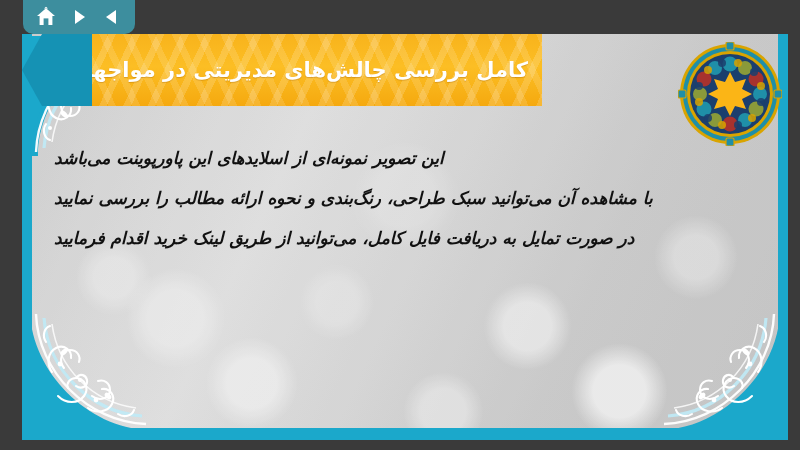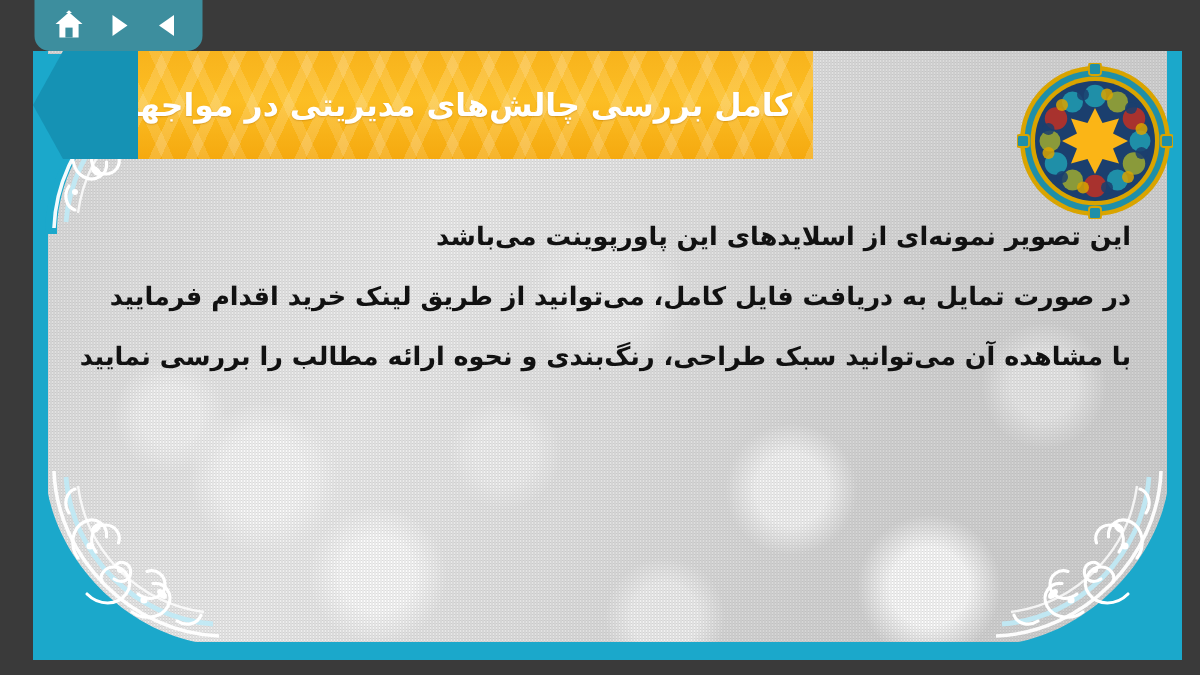--- a/index.html
+++ b/index.html
@@ -93,21 +93,21 @@
 
   
   #mandala{
     position:absolute;right:6px;top:8px;width:104px;height:104px;z-index:35;
   }
   #mandala svg{display:block;}
 
   
   #body-text{
     position:absolute;right:34px;top:104px;width:700px;z-index:12;
-    direction:rtl;text-align:right;
+    direction:rtl;text-align:left;font-style:italic;
   }
   .body-line{
     color:#111111;font-size:17px;line-height:40px;font-weight:bold;
     white-space:nowrap;direction:rtl;
   }
 </style>
 </head>
 <body>
 
 <div id="viewer">
@@ -290,18 +290,18 @@
           <rect x="48" y="0" width="8" height="8" rx="1.6" fill="#1f8fa8" stroke="#d9a400" stroke-width="1.2"></rect>
           <rect x="48" y="96" width="8" height="8" rx="1.6" fill="#1f8fa8" stroke="#d9a400" stroke-width="1.2"></rect>
           <rect x="0" y="48" width="8" height="8" rx="1.6" fill="#1f8fa8" stroke="#d9a400" stroke-width="1.2"></rect>
           <rect x="96" y="48" width="8" height="8" rx="1.6" fill="#1f8fa8" stroke="#d9a400" stroke-width="1.2"></rect>
         </g>
       </svg>
     </div>
 
     <div id="body-text">
       <div class="body-line">این تصویر نمونه‌ای از اسلایدهای این پاورپوینت می‌باشد</div>
+      <div class="body-line">با مشاهده آن می‌توانید سبک طراحی، رنگ‌بندی و نحوه ارائه مطالب را بررسی نمایید</div>
       <div class="body-line">در صورت تمایل به دریافت فایل کامل، می‌توانید از طریق لینک خرید اقدام فرمایید</div>
-      <div class="body-line">با مشاهده آن می‌توانید سبک طراحی، رنگ‌بندی و نحوه ارائه مطالب را بررسی نمایید</div>
     </div>
 
   </div>
 </div>
 
 </body></html>

